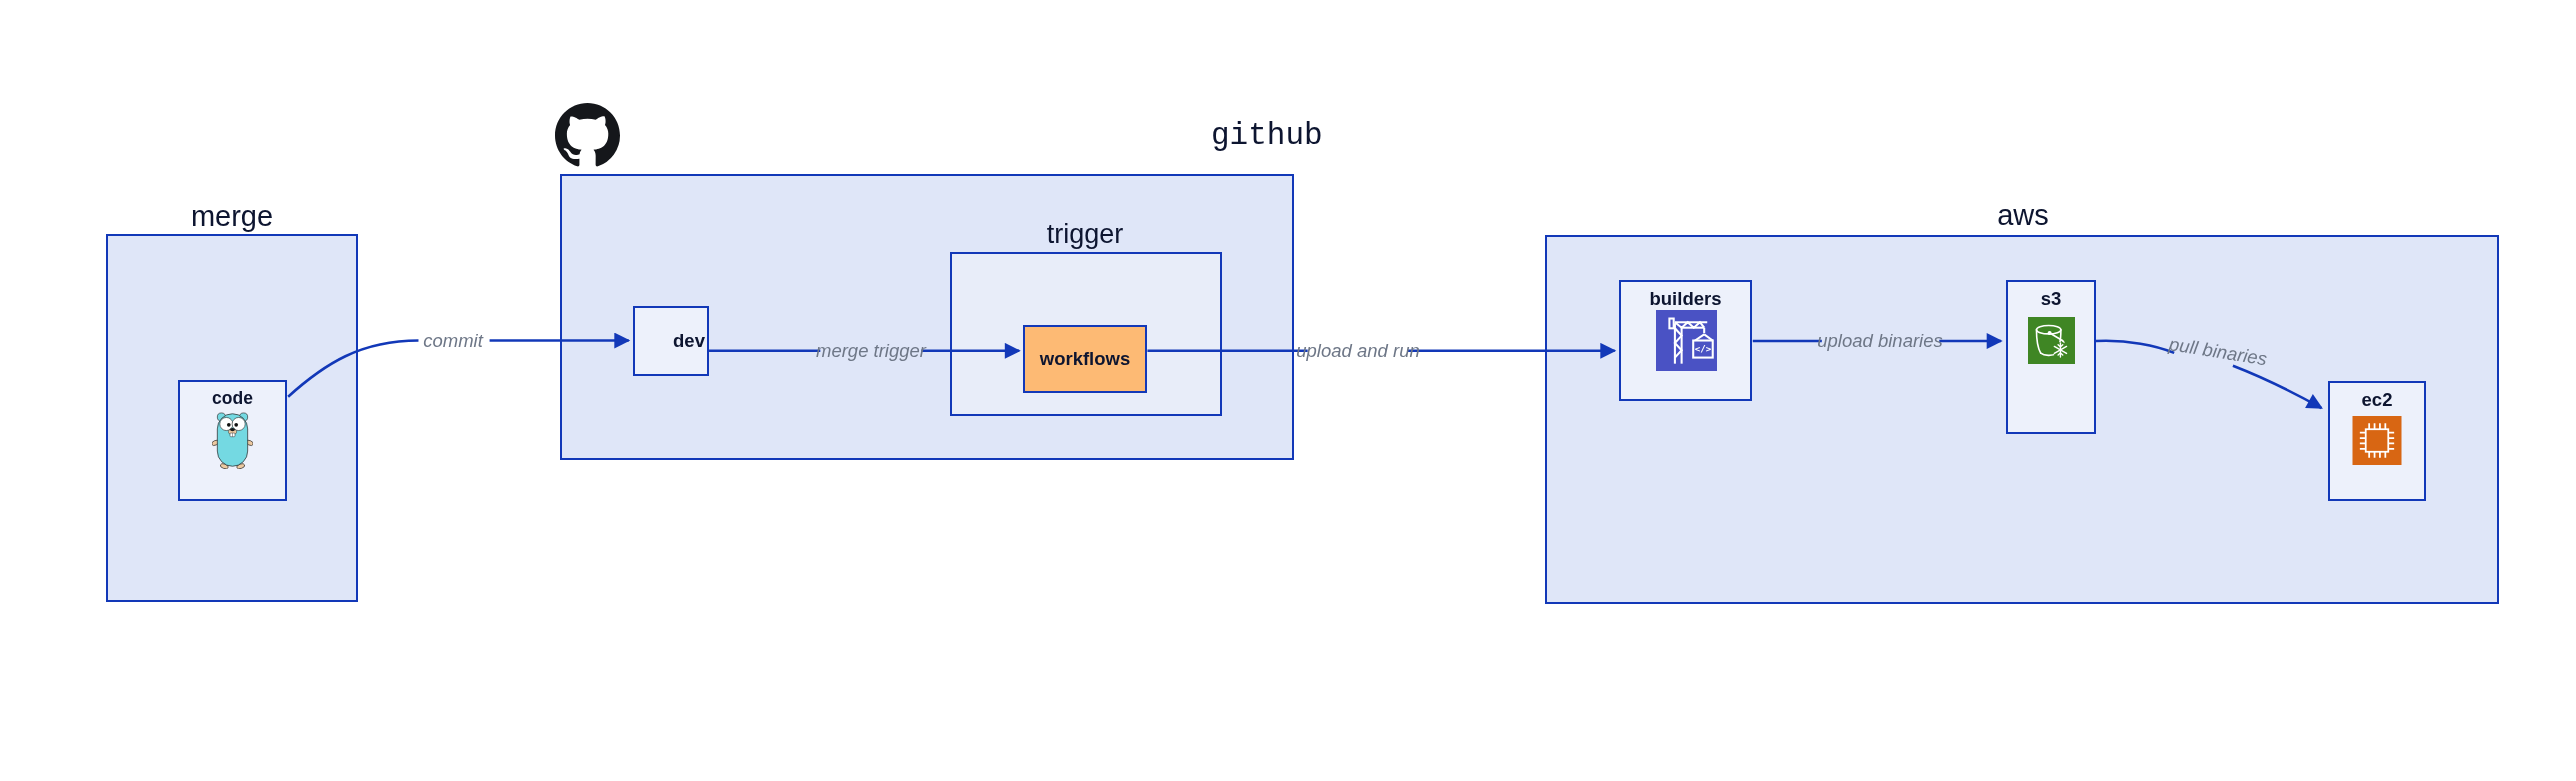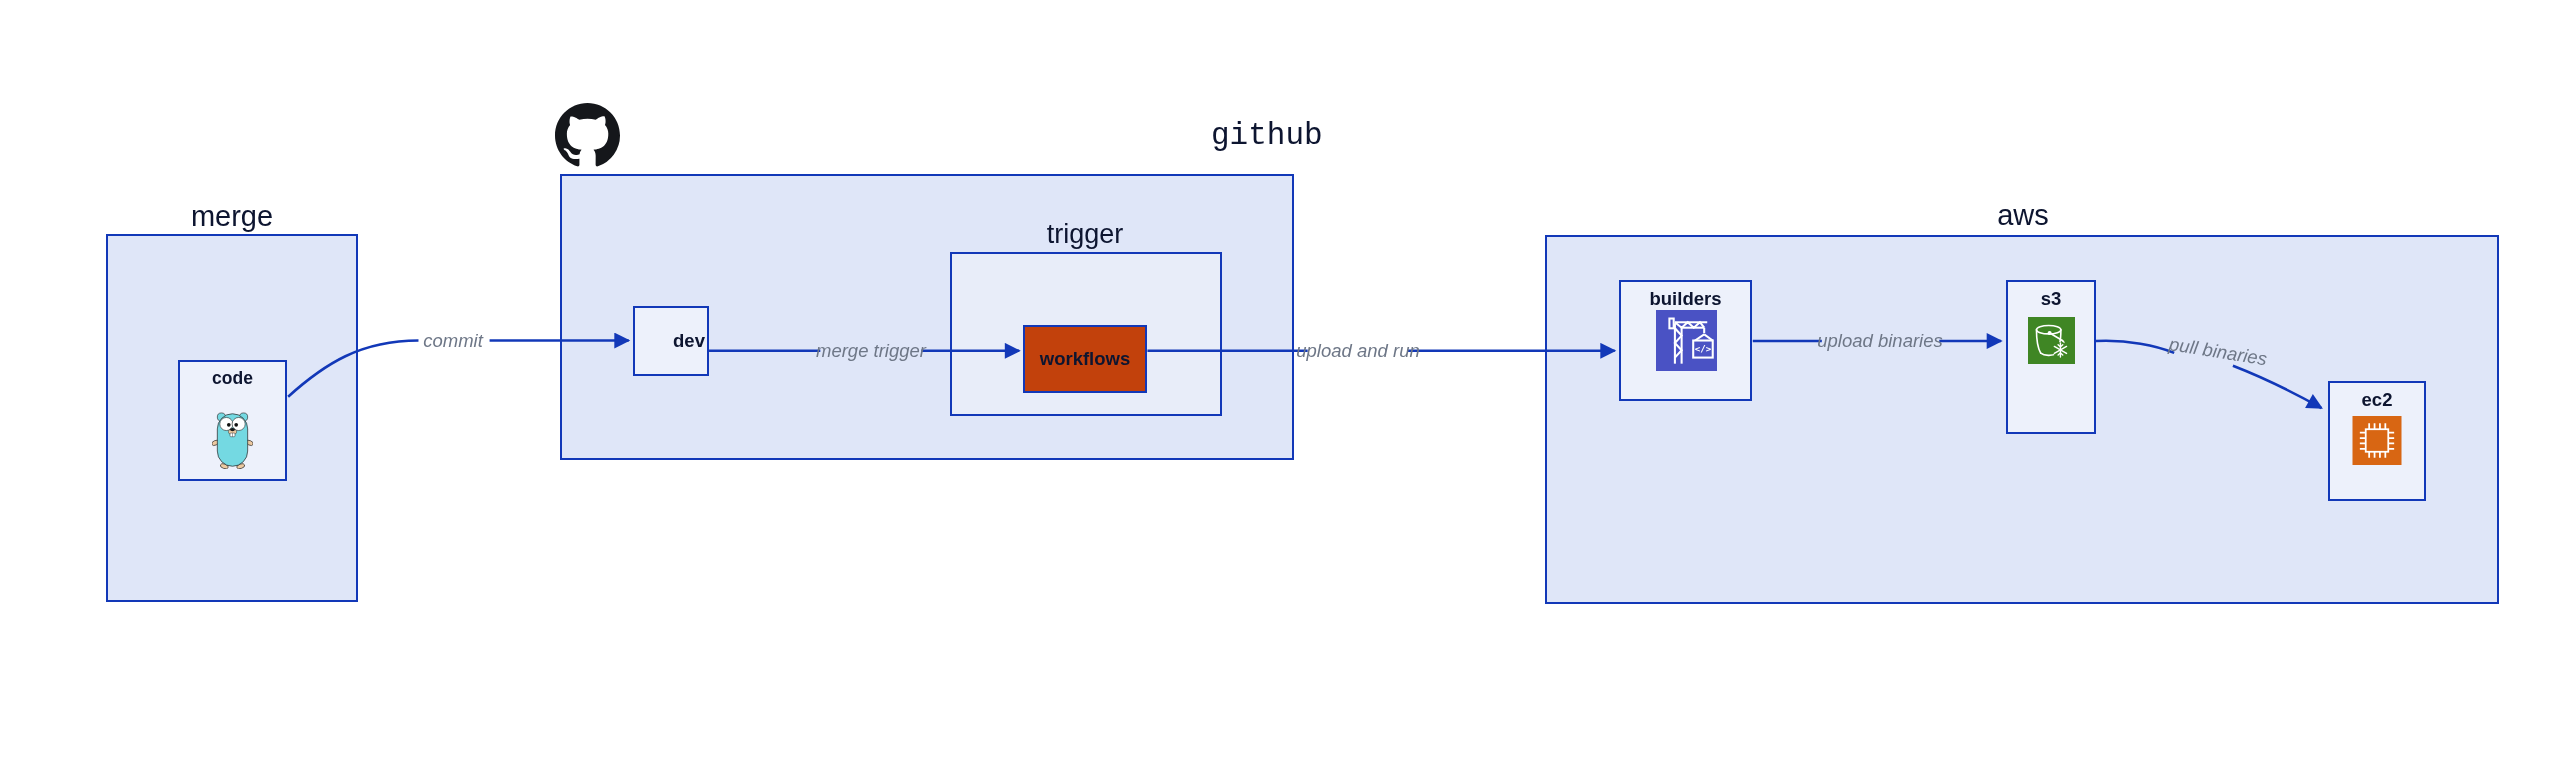--- a/index.html
+++ b/index.html
@@ -9,21 +9,21 @@
   }
   .group {
     position:absolute; border:2.6px solid #1238b8; background:#dfe6f8; box-sizing:border-box;
   }
   .group.nested { background:#e8edf9; }
   .node {
     position:absolute; border:2.6px solid #1238b8; background:#edf1fb; box-sizing:border-box;
     display:flex; align-items:flex-start; justify-content:center;
   }
   .node.center { align-items:center; }
-  .node.lighter { background:#c2410c; }
+  .node.lighter { background:#fdba74; }
   .group-title {
     position:absolute; color:#0d1530; white-space:nowrap; line-height:1;
   }
   .centered-x { transform:translateX(-50%); }
   .node-label {
     color:#0d1530; font-weight:bold; font-size:18.5px; line-height:1; white-space:nowrap;
   }
   .pad-top { padding-top:8.2px; }
   .edge-label {
     position:absolute; font-style:italic; color:#6e7787; font-size:18.5px; line-height:1;
@@ -52,21 +52,21 @@
   <div class="group" style="left:1545px; top:235px; width:954px; height:369px;"></div>
 
   <div class="group-title centered-x" style="left:232px; top:202px; font-size:29px;">merge</div>
 
   <div class="group-title" style="left:1211px; top:120px; font-size:31px;font-family:Liberation Mono, monospace;">github</div>
 
   <div class="group-title centered-x" style="left:1085px; top:221px; font-size:27px;">trigger</div>
 
   <div class="group-title centered-x" style="left:2023px; top:201px; font-size:29px;">aws</div>
 
-  <div class="node pad-top" style="left:178px; top:360px; width:109px; height:121px;">
+  <div class="node pad-top" style="left:178px; top:380px; width:109px; height:121px;">
     <span class="node-label" style="font-size:17.5px;">code</span>
   </div>
 
   <div class="node center" style="left:633px; top:306px; width:76px; height:70px;padding-left:36px;">
     <span class="node-label">dev</span>
   </div>
 
   <div class="node center lighter" style="left:1023px; top:325px; width:124px; height:68px;">
     <span class="node-label">workflows</span>
   </div>

